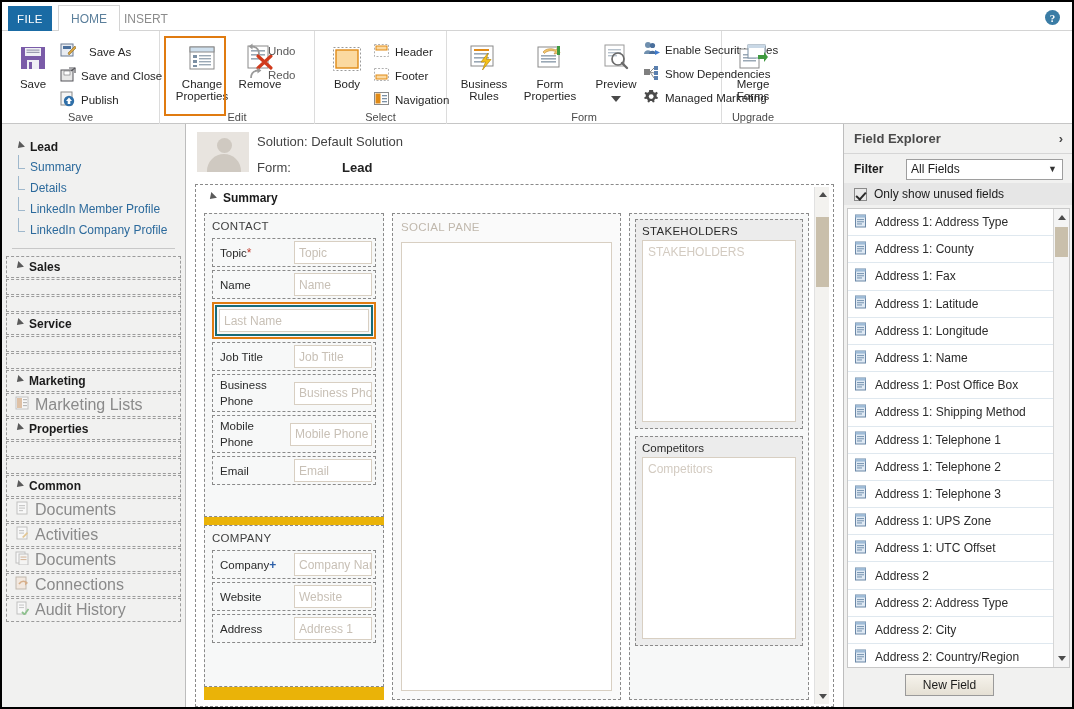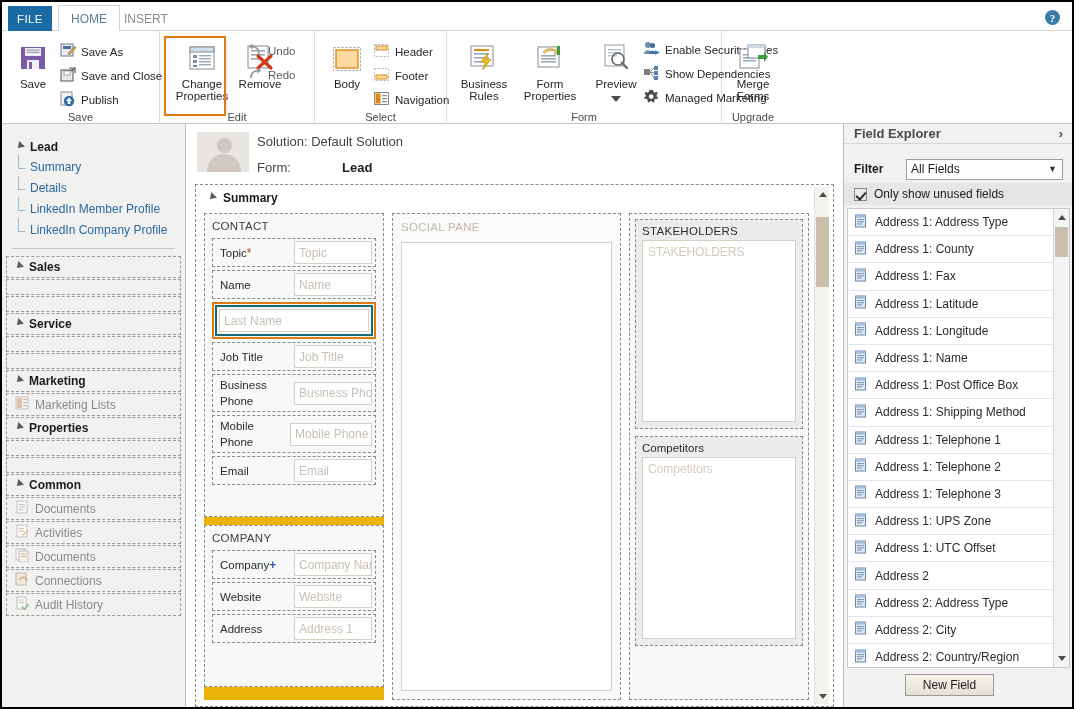--- a/index.html
+++ b/index.html
@@ -110,21 +110,21 @@
   }
   .nav-link::before {
     content: ""; position: absolute; left: 16px; top: -2px;
     width: 6px; height: 13px;
     border-left: 1px solid #9fb8cc; border-bottom: 1px solid #9fb8cc;
   }
   .nav-divider {
     height: 1px; background: #c8c8c8; margin: 7px 10px 7px 10px;
   }
   .nav-item {
-    font-size: 12px; color: #8a8a8a; padding: 2px 0 2px 8px;
+    font-size: 16px; color: #8a8a8a; padding: 2px 0 2px 8px;
     display: flex; align-items: center; cursor: pointer;
     border: 1px dashed #9b9b9b; margin: 0 4px 1px 4px; min-height: 21px;
   }
   .nav-item .glyph { margin-right: 6px; opacity: .55; }
   .nav-head-dash {
     font-size: 12px; font-weight: bold; color: #1b1b1b;
     padding: 3px 0 3px 8px; display: flex; align-items: center;
     border: 1px dashed #9b9b9b; margin: 0 4px 1px 4px;
   }
   .nav-head-dash .tri {
@@ -255,21 +255,21 @@
     position: absolute; left: 1px; top: 30px; width: 13px; height: 70px;
     background: #c9bfab; cursor: pointer;
   }
 
   
   .fieldexp {
     position: absolute; right: 0; top: 0; width: 229px; height: 583px;
     background: #f1f1f0; border-left: 1px solid #bdbdbd;
   }
   .fe-header {
-    position: absolute; left: 0; top: 0; width: 229px; height: 20px;
+    position: absolute; left: 0; top: 0; width: 229px; height: 30px;
     display: flex; align-items: center; padding: 0 10px;
     border-bottom: 1px solid #d6d6d6; background: #f1f1f0;
   }
   .fe-title { font-size: 13px; font-weight: bold; color: #4a4a4a; flex: 1; }
   .fe-chev { font-size: 13px; color: #4a4a4a; cursor: pointer; font-weight: bold;}
   .fe-filter {
     position: absolute; left: 0; top: 31px; width: 229px; height: 28px;
     display: flex; align-items: center; padding: 0 10px;
   }
   .fe-filter-lbl { font-size: 12px; font-weight: bold; color: #1b1b1b; width: 52px; }
@@ -347,21 +347,21 @@
             <rect x="3" y="4" width="24" height="22" fill="#7a5ba8"></rect>
             <rect x="7" y="5" width="16" height="8" fill="#efeff5"></rect>
             <rect x="8.5" y="6.5" width="13" height="1.2" fill="#9a9ab0"></rect>
             <rect x="8.5" y="8.8" width="13" height="1.2" fill="#9a9ab0"></rect>
             <rect x="9" y="17" width="12" height="9" fill="#efeff5"></rect>
             <rect x="11" y="19" width="3" height="7" fill="#7a5ba8"></rect>
           </svg>
         </span>
         <span>Save</span>
       </div>
-      <div class="smallbtn" style="left:58px;top:12px;">
+      <div class="smallbtn" style="left:58px;top:12px;gap:8px;">
         <span class="glyph">
           <svg width="16" height="16" viewBox="0 0 16 16">
             <rect x="1" y="1" width="12" height="12" fill="#e8ecf2" stroke="#6a7a92"></rect>
             <rect x="3" y="3" width="8" height="3" fill="#4a6f9c"></rect>
             <path d="M8 10 L15 3 L16 5 L9 12 Z" fill="#d9a441" stroke="#8a6a20" stroke-width=".6"></path>
           </svg>
         </span>
         <span>Save As</span>
       </div>
       <div class="smallbtn" style="left:58px;top:36px;">

